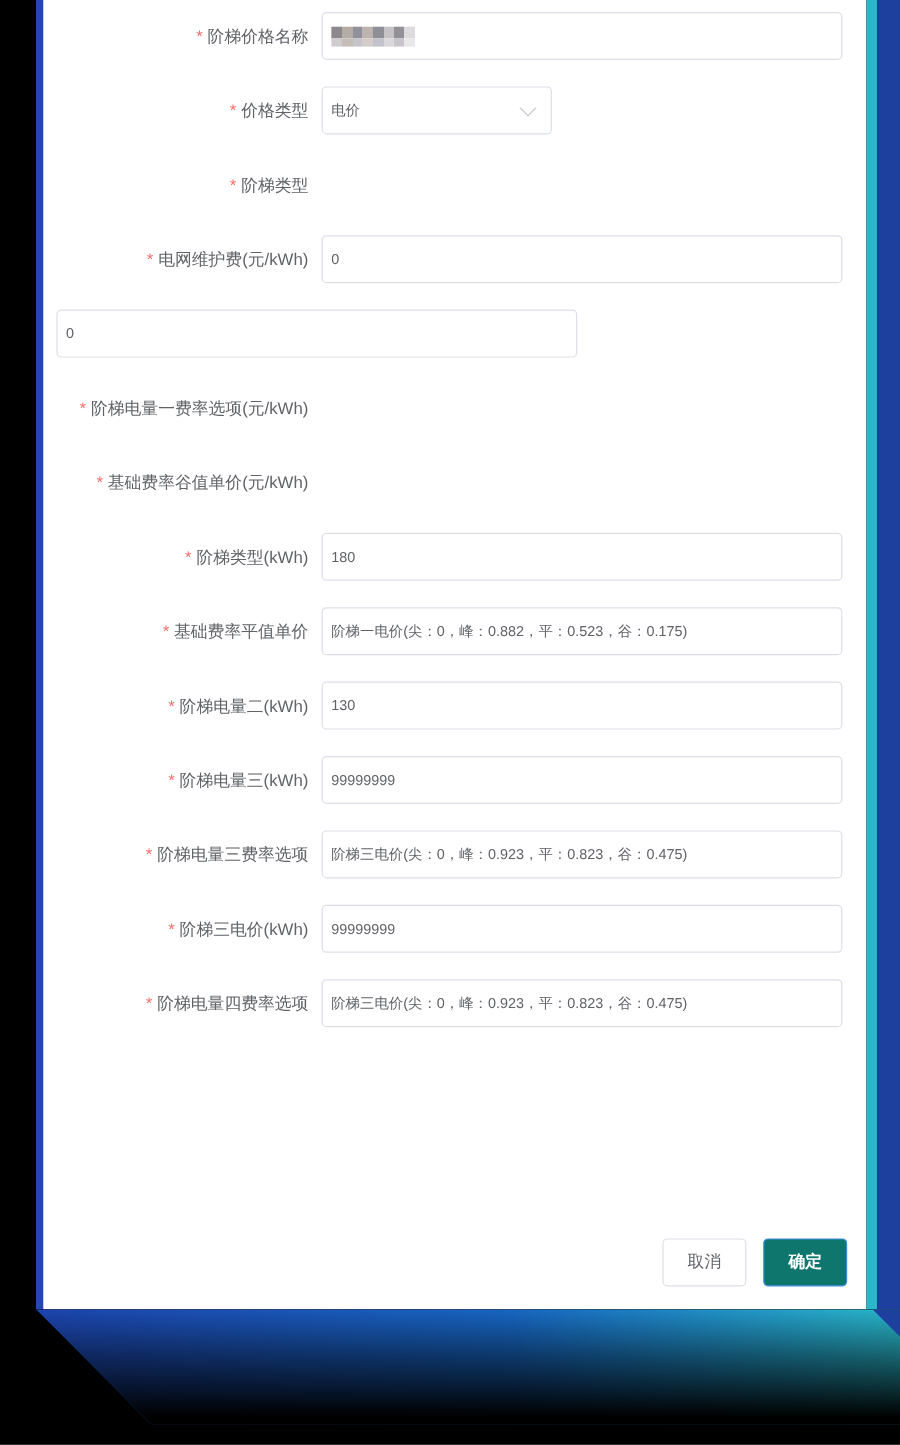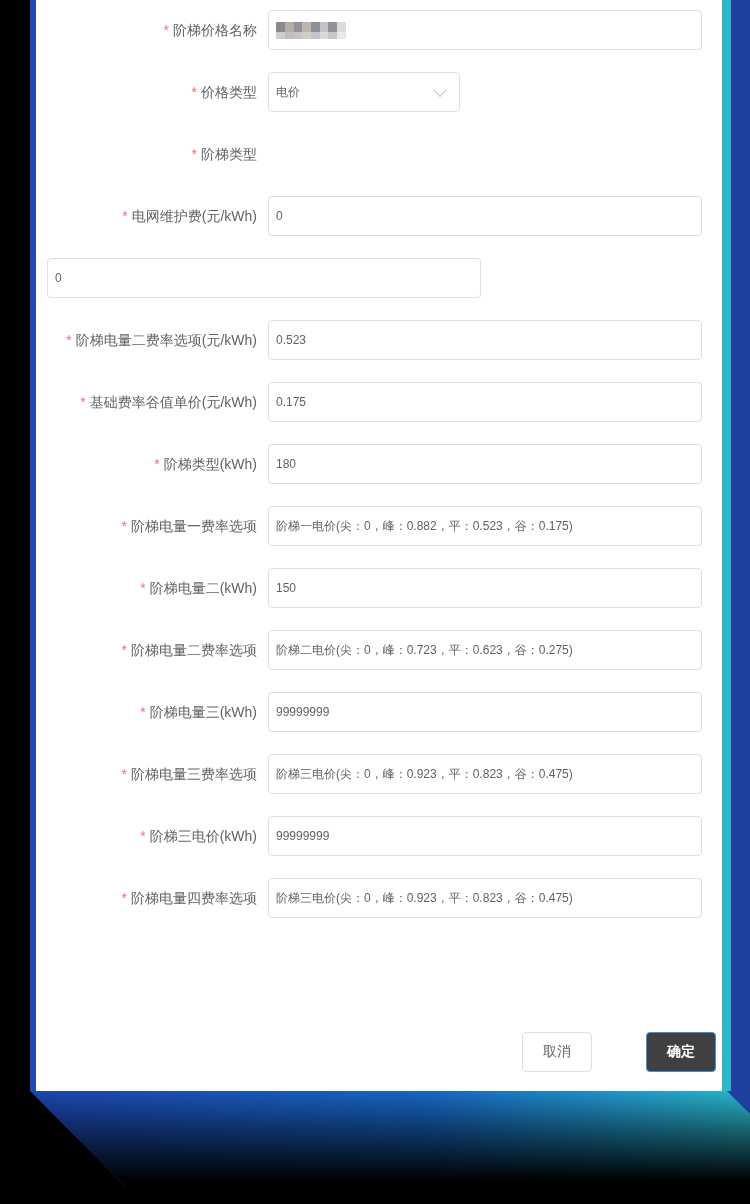--- a/index.html
+++ b/index.html
@@ -52,28 +52,28 @@
   .mosaic{
     width:70px;height:17px;border-radius:1px;
     background:
       linear-gradient(90deg,#cfccd0 0 9px,#c4bdb8 9px 18px,#c6c3cb 18px 26px,#d3ccc9 26px 35px,#c3c3cb 35px 44px,#dbd8db 44px 52px,#c7c4cc 52px 61px,#e8e7e9 61px 70px),
       linear-gradient(90deg,#8d888d 0 9px,#b5aca6 9px 18px,#92909a 18px 26px,#bdb4b0 26px 35px,#8f8f98 35px 44px,#c6c2c6 44px 52px,#949098 52px 61px,#dddbde 61px 70px);
     background-size:70px 7px,70px 10px;
     background-position:0 10px,0 0;
     background-repeat:no-repeat,no-repeat;
   }
   
-  .footer{position:absolute;top:1032px;left:486px;display:flex;gap:40px;}
+  .footer{position:absolute;top:1032px;left:516px;display:flex;}
   .btn{
     height:40px;min-width:70px;box-sizing:border-box;border-radius:4px;
     display:flex;align-items:center;justify-content:center;
     font-size:14px;cursor:pointer;padding:0 16px;
   }
   .btn-cancel{background:#fff;border:1px solid #dcdfe6;color:#606266;}
-  .btn-confirm{background:#404040;border:1px solid #3a8fd9;color:#fff;font-weight:700;margin-left:14px;}
+  .btn-confirm{background:#0f766e;border:1px solid #3a8fd9;color:#fff;font-weight:700;margin-left:14px;}
 </style>
 </head>
 <body>
 
 <div class="stage">
   <div class="left-stripe"></div>
 
   <div class="panel">
     <div>
         <div class="form-row">
@@ -97,53 +97,41 @@
           <div class="control text">
             <span class="value">0</span>
           </div>
         </div>
         <div class="form-row">
           <div class="control text">
             <span class="value">0</span>
           </div>
         </div>
         <div class="form-row">
-          <div class="field-label"><span class="req">*</span><span>阶梯电量二费率选项(元/kWh)</span></div>
-          <div class="control text">
-            <span class="value">0.523</span>
-          </div>
+          <div class="field-label"><span class="req">*</span><span>阶梯电量一费率选项(元/kWh)</span></div>
         </div>
         <div class="form-row">
           <div class="field-label"><span class="req">*</span><span>基础费率谷值单价(元/kWh)</span></div>
-          <div class="control text">
-            <span class="value">0.175</span>
-          </div>
         </div>
         <div class="form-row">
           <div class="field-label"><span class="req">*</span><span>阶梯类型(kWh)</span></div>
           <div class="control text">
             <span class="value">180</span>
           </div>
         </div>
         <div class="form-row">
-          <div class="field-label"><span class="req">*</span><span>阶梯电量一费率选项</span></div>
+          <div class="field-label"><span class="req">*</span><span>基础费率平值单价</span></div>
           <div class="control text">
             <span class="value">阶梯一电价(尖：0，峰：0.882，平：0.523，谷：0.175)</span>
           </div>
         </div>
         <div class="form-row">
           <div class="field-label"><span class="req">*</span><span>阶梯电量二(kWh)</span></div>
           <div class="control text">
-            <span class="value">150</span>
-          </div>
-        </div>
-        <div class="form-row">
-          <div class="field-label"><span class="req">*</span><span>阶梯电量二费率选项</span></div>
-          <div class="control text">
-            <span class="value">阶梯二电价(尖：0，峰：0.723，平：0.623，谷：0.275)</span>
+            <span class="value">130</span>
           </div>
         </div>
         <div class="form-row">
           <div class="field-label"><span class="req">*</span><span>阶梯电量三(kWh)</span></div>
           <div class="control text">
             <span class="value">99999999</span>
           </div>
         </div>
         <div class="form-row">
           <div class="field-label"><span class="req">*</span><span>阶梯电量三费率选项</span></div>

